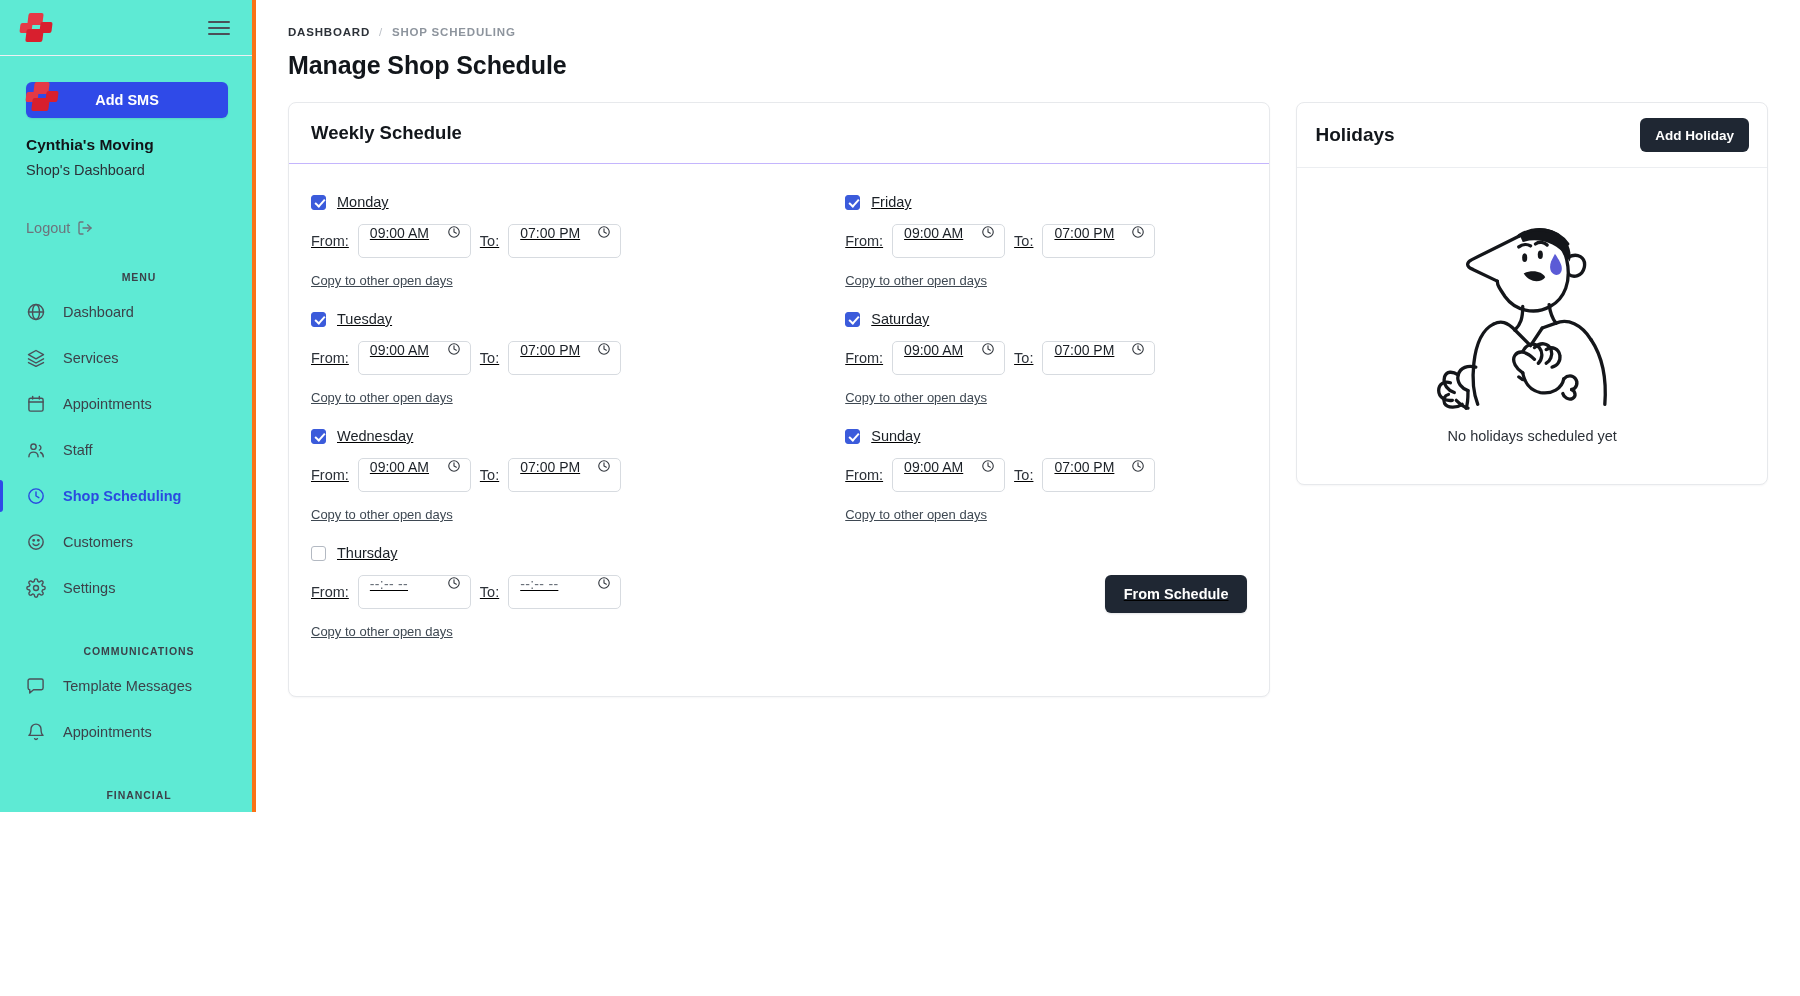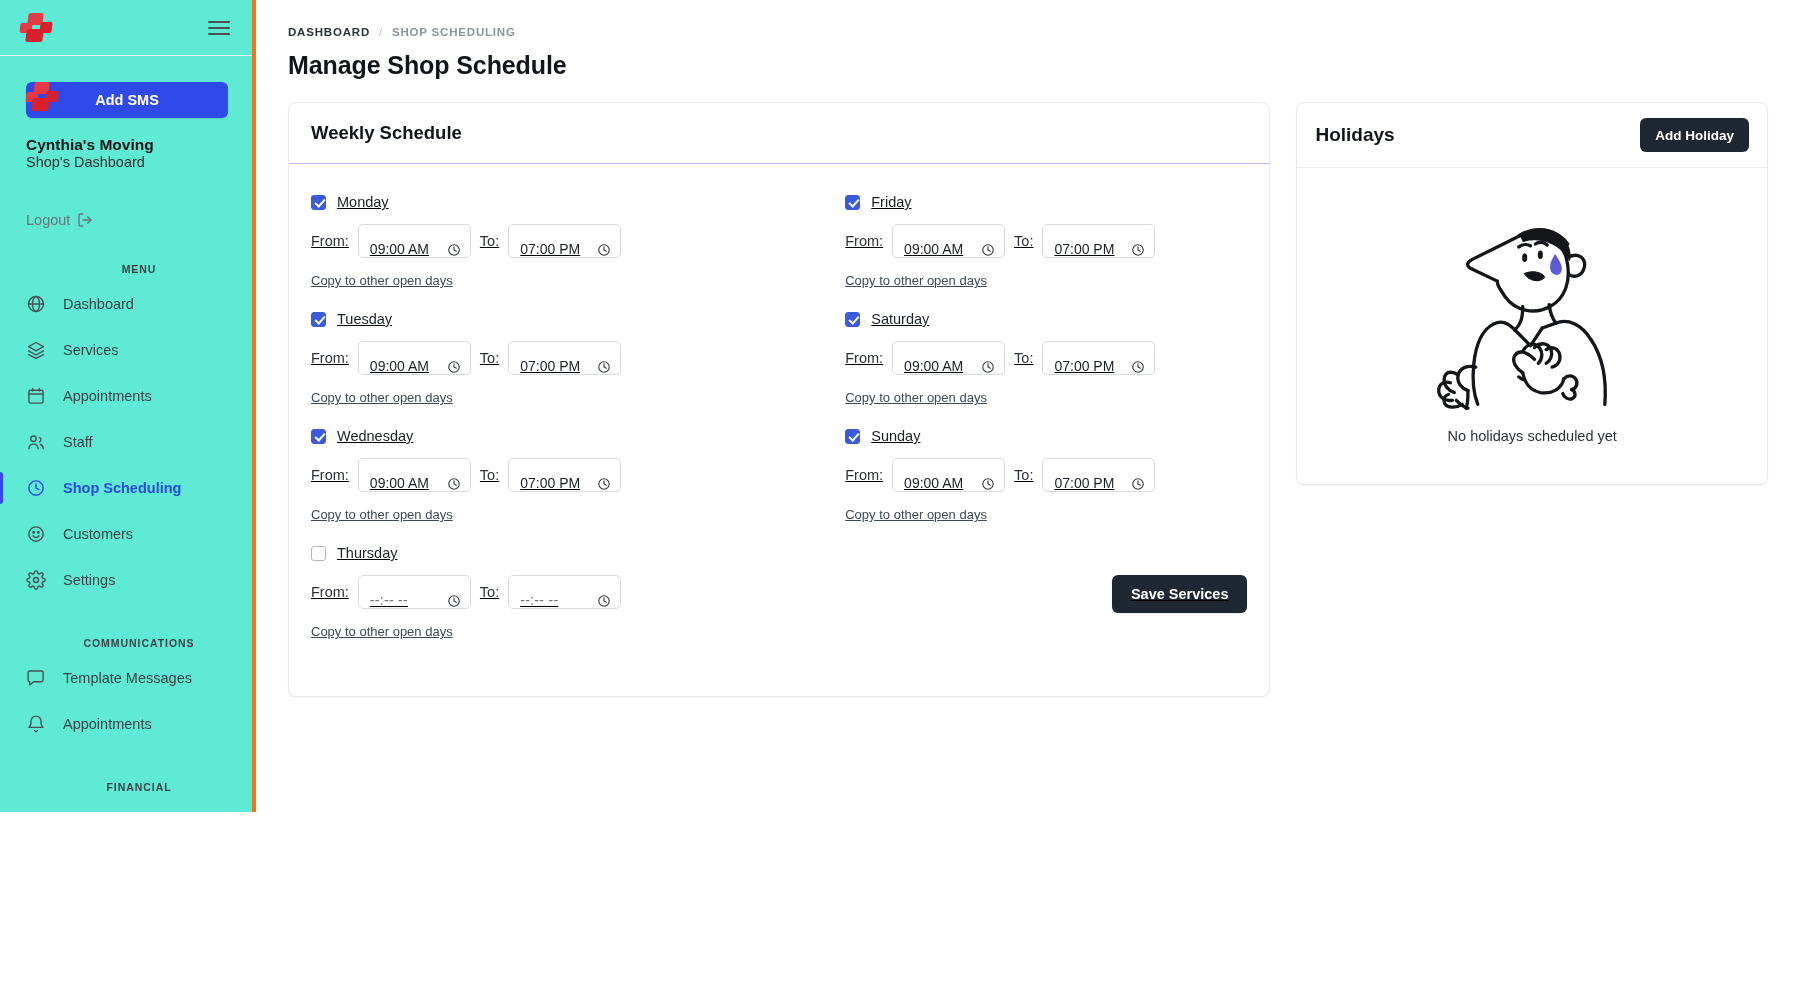--- a/index.html
+++ b/index.html
@@ -44,21 +44,21 @@
   .brand-block { padding: 26px 26px 0 26px; }
   .logo-mark.big { width: 42px; height: 38px; margin-bottom: 18px; transform: scale(1.25); transform-origin: left top; }
 
   .add-sms-btn {
     display: block; width: 202px; height: 36px; line-height: 36px;
     background: #2f4ae8; color: #fff; border: none; border-radius: 6px;
     font-size: 14.5px; font-weight: 700; text-align: center; cursor: pointer;
     box-shadow: 0 1px 2px rgba(16,24,40,.1);
     margin-bottom: 18px;
   }
-  .shop-name { font-size: 15.5px; font-weight: 700; color: #111418; }
+  .shop-name { font-size: 15.5px; font-weight: 700; color: #111418; margin-bottom: 8px; }
   .shop-sub  { font-size: 14.5px; color: #2c3138; font-weight: 400; }
 
   .logout {
     margin: 42px 0 0 26px; font-size: 14.5px; color: #6d737c;
     display: inline-flex; align-items: center; gap: 7px; cursor: pointer;
   }
   .logout svg { display:block; }
 
   .menu-section-title {
     margin: 34px 0 6px 26px;
@@ -123,21 +123,21 @@
     content: ""; position: absolute; left: 4.5px; top: 1.5px;
     width: 4px; height: 8px; border: solid #fff; border-width: 0 2px 2px 0;
     transform: rotate(42deg);
   }
   .day-name { font-size: 14.5px; color: #1b2026; }
 
   .time-row { display: flex; align-items: center; gap: 9px; margin-bottom: 13px; }
   .tl { font-size: 14.5px; color: #2c3138; }
   .time-input {
     width: 113px; height: 34px; border: 1px solid #d7dbe0; border-radius: 5px;
-    background: #fff; display: flex; align-items: flex-end; padding: 0 9px 0 11px;
+    background: #fff; display: flex; align-items: flex-start; padding: 0 9px 0 11px;
     gap: 6px; cursor: text;
   }
   .time-input .tv { font-size: 14px; color: #1b2026; flex: 1 1 auto; white-space: nowrap; }
   .time-input.empty .tv { color: #6b727b; letter-spacing: .3px; }
   .time-input .clk { width: 14px; height: 14px; flex: 0 0 14px; color: #31363d; display:block; }
 
   .copy-link {
     font-size: 13px; color: #3e4852; text-decoration: underline; cursor: pointer;
     display: inline-block;
   }
@@ -507,21 +507,21 @@
                     <span class="tv">07:00 PM</span>
                     <span style="display:flex">
                       <svg class="clk" viewBox="0 0 24 24" fill="none" stroke="currentColor" stroke-width="1.9" stroke-linecap="round" stroke-linejoin="round">
                         <circle cx="12" cy="12" r="9"></circle>
                         <polyline points="12,6.6 12,12 16,14"></polyline>
                       </svg>
                     </span>
                   </span>
                 </div><a class="copy-link">Copy to other open days</a></div>
               <div class="save-row">
-              <button class="save-btn">Save Services</button>
+              <button class="save-btn">From Schedule</button>
             </div>
           </div>
         </div>
       </div>
     </section>
 
     <section class="card holidays-card">
       <div class="hol-head">
         <h2>Holidays</h2>
         <button class="add-holiday-btn">Add Holiday</button>

